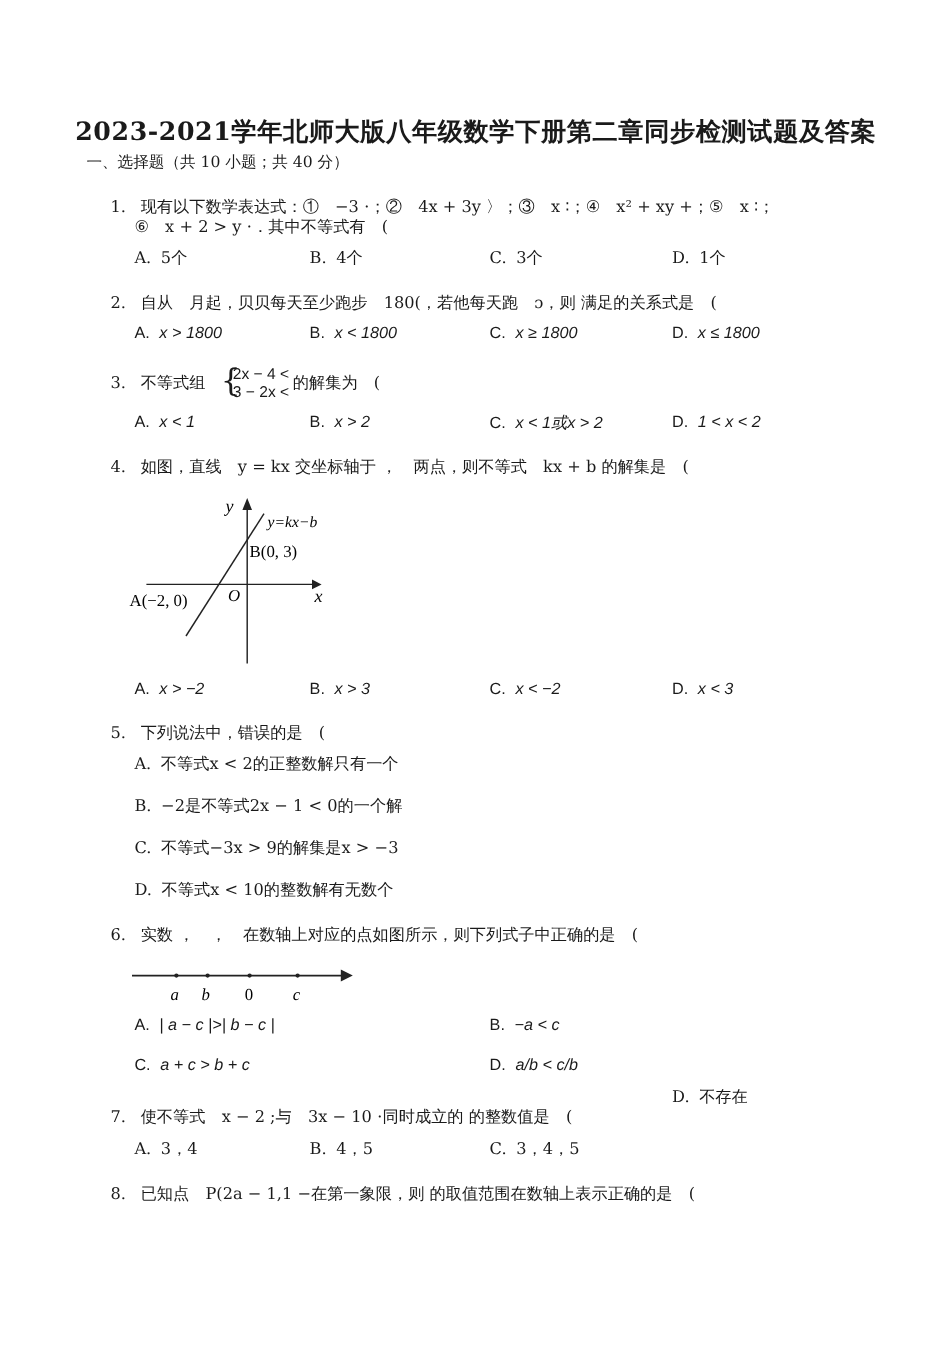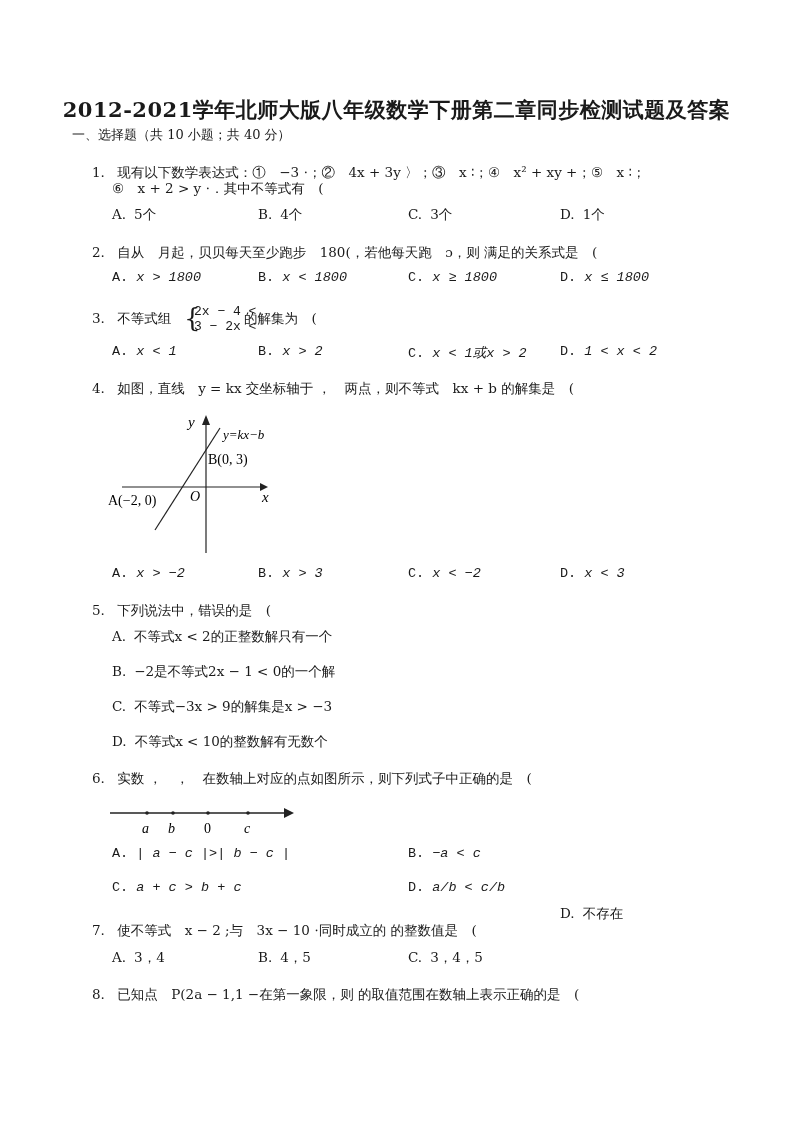--- a/index.html
+++ b/index.html
@@ -2,30 +2,30 @@
 <html><head>
 <meta charset="utf-8">
 <style>
   html, body { margin: 0; padding: 0; background: #ffffff; }
   body { width: 793px; height: 1122px; position: relative; overflow: hidden;
          font-family: "DejaVu Serif", "Liberation Serif", serif; color: #1a1a1a; }
   .title { position: absolute; top: 96px; left: 0; width: 793px; text-align: center;
            font-size: 21px; font-weight: bold; letter-spacing: 0.5px; }
   .section { position: absolute; top: 126px; left: 72px; font-size: 13px; }
   .line { position: absolute; font-size: 13.5px; white-space: nowrap; }
-  .math { font-family: Liberation Mono, monospace; font-style: italic; }
+  .math { font-family: Liberation Sans, sans-serif; font-style: italic; }
   .opt { position: absolute; font-size: 13.5px; white-space: nowrap; }
   .opt .lbl { margin-right: 8px; }
   .brace { position: absolute; font-size: 13px; line-height: 14px; }
   svg text { font-family: "Liberation Serif", "DejaVu Serif", serif; }
 </style>
 </head>
 <body>
 
-<div class="title">2012-2021学年北师大版八年级数学下册第二章同步检测试题及答案</div>
+<div class="title">2023-2021学年北师大版八年级数学下册第二章同步检测试题及答案</div>
 <div class="section">一、选择题（共 10 小题；共 40 分）</div>
 
 <div class="line" style="top:164px;left:92px;">
   <span>1.</span>
   <span style="margin-left:8px;">现有以下数学表达式：①　−3 ⋅；②　4x + 3y 〉；③　x ∶；④　x² + xy +；⑤　x ∶；</span>
 </div>
 <div class="line" style="top:180px;left:112px;">⑥　x + 2 &gt; y ⋅．其中不等式有　(</div>
 <div class="opt" style="top:206px;left:112px;"><span class="lbl">A.</span><span>5个</span></div>
 <div class="opt" style="top:206px;left:258px;"><span class="lbl">B.</span><span>4个</span></div>
 <div class="opt" style="top:206px;left:408px;"><span class="lbl">C.</span><span>3个</span></div>

